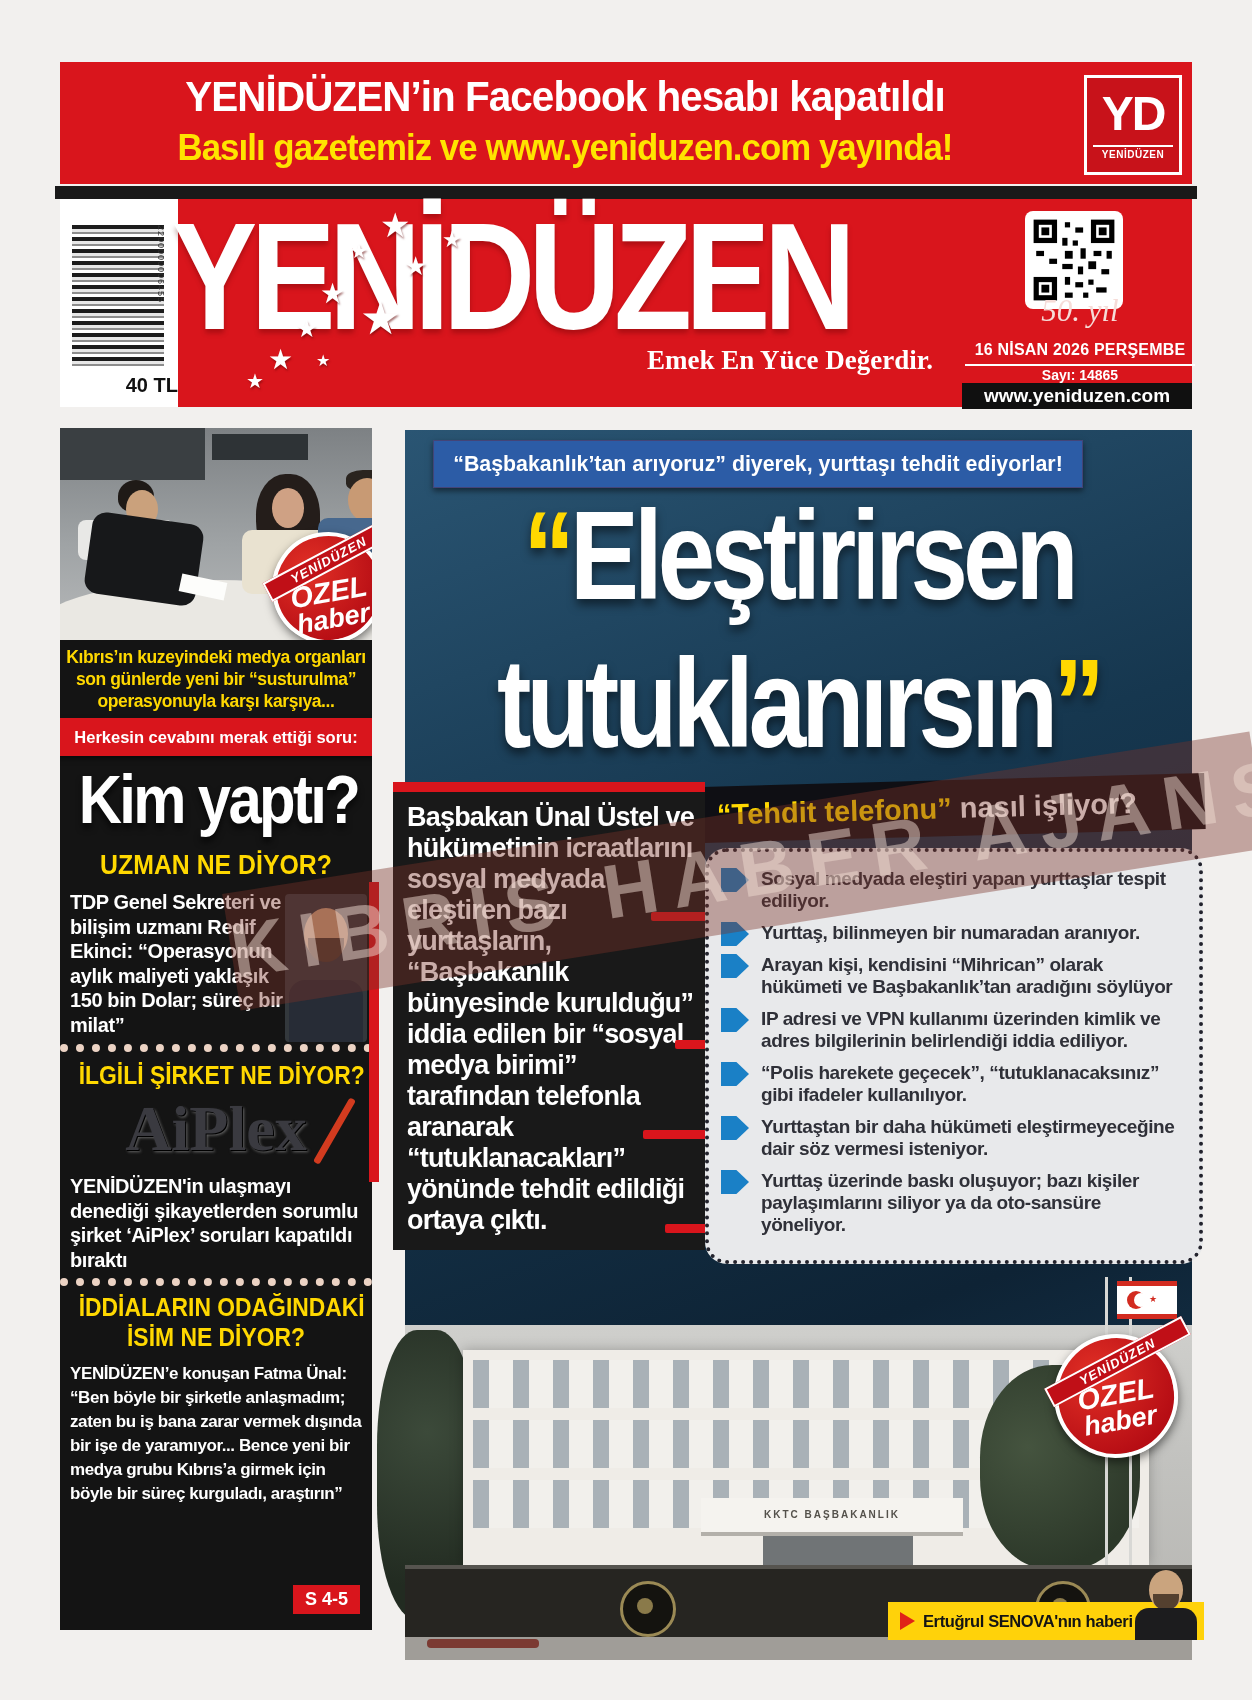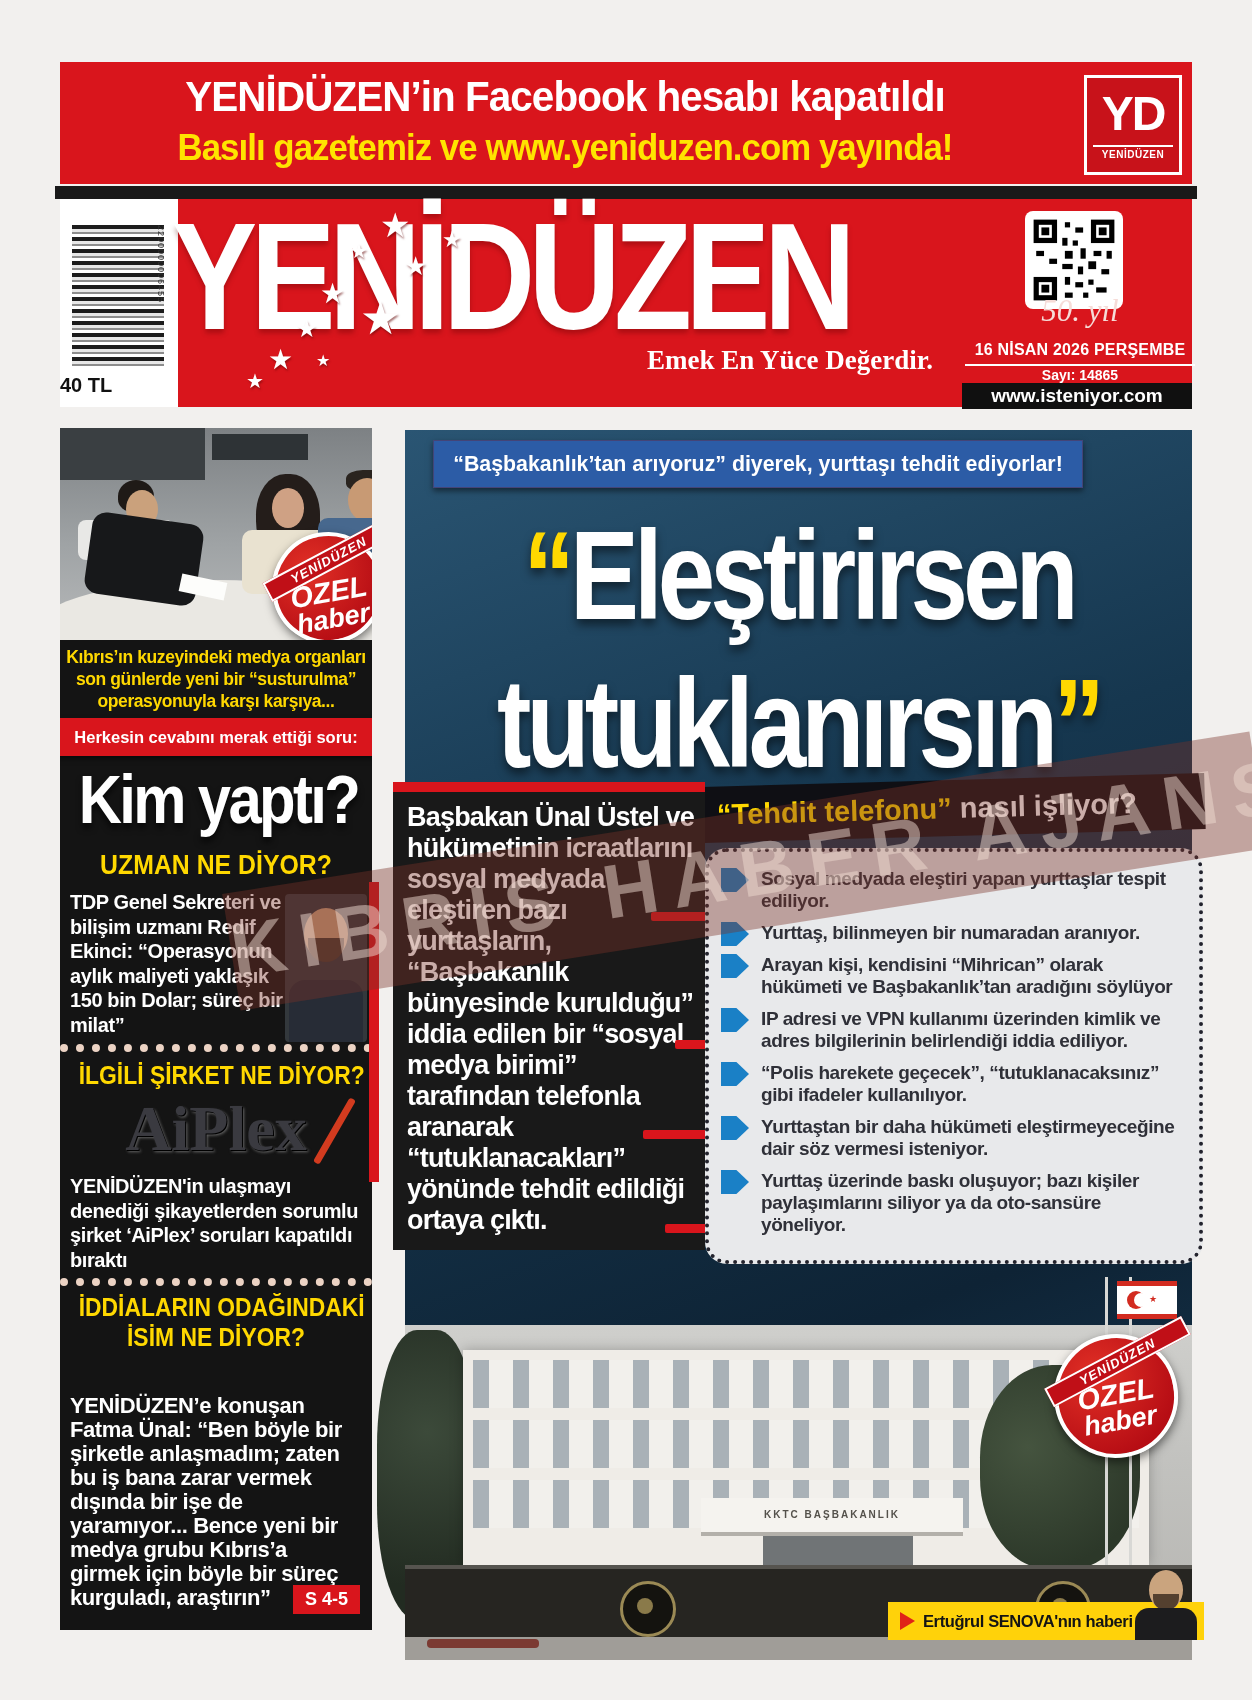--- a/index.html
+++ b/index.html
@@ -16,21 +16,21 @@
   .yd-name{font-size:10px;font-weight:900;color:#fff;border-top:2px solid #fff;margin:4px 6px 0 6px;padding-top:2px;letter-spacing:.5px;}
 
   .black-bar{position:absolute;left:55px;top:186px;width:1142px;height:13px;background:#191919;}
 
   
   .masthead{position:absolute;left:60px;top:199px;width:1132px;height:208px;background:#d9151c;}
   .barcode-col{position:absolute;left:0;top:0;width:118px;height:208px;background:#fff;}
   .barcode{position:absolute;left:12px;top:26px;width:92px;height:142px;
     background:repeating-linear-gradient(180deg,#1c1c1c 0 4px,#e7e7e7 4px 7px,#8d8d8d 7px 9px,#fff 9px 12px);}
   .barcode-num{position:absolute;right:-2px;top:0;height:100%;writing-mode:vertical-rl;font-size:9px;color:#333;background:transparent;letter-spacing:1px;}
-  .price{position:absolute;left:0;bottom:10px;width:100%;text-align:left;font-size:20px;font-weight:900;color:#111;margin-top:36px;}
+  .price{position:absolute;left:0;bottom:10px;width:100%;text-align:right;font-size:20px;font-weight:900;color:#111;margin-top:36px;}
   .mast-logo{position:absolute;left:112px;top:2px;width:800px;color:#fff;font-size:152px;line-height:150px;font-weight:900;letter-spacing:-8px;transform:scaleX(.84);transform-origin:left top;white-space:nowrap;text-shadow:0 4px 6px rgba(90,0,0,.35);}
   .star{position:absolute;color:#fff;text-shadow:1px 2px 2px rgba(100,10,10,.55);z-index:5;}
   .star::before{content:"★";}
   .slogan{position:absolute;left:520px;top:146px;width:420px;text-align:center;color:#fff;font-family:"Liberation Serif",serif;font-weight:700;font-size:27px;}
   .qr{position:absolute;left:965px;top:12px;width:98px;height:98px;background:#fff;border-radius:8px;padding:6px;box-sizing:border-box;}
   .anniv{position:absolute;left:930px;top:94px;width:180px;text-align:center;color:#f6dcd8;font-family:"Liberation Serif",serif;font-style:italic;font-size:31px;}
   .mast-date{position:absolute;left:905px;top:142px;width:230px;text-align:center;color:#fff;font-weight:900;font-size:16px;border-bottom:2px solid #fff;padding-bottom:5px;letter-spacing:.2px;}
   .mast-issue{position:absolute;left:905px;top:168px;width:230px;text-align:center;color:#fff;font-weight:700;font-size:14px;}
   .website{position:absolute;left:902px;top:184px;width:230px;height:26px;background:#101010;color:#fff;font-weight:900;font-size:19px;text-align:center;line-height:26px;}
 
@@ -70,27 +70,27 @@
   .ep-beard{position:absolute;left:23px;top:44px;width:36px;height:24px;background:#4a3b30;border-radius:0 0 18px 18px;}
   .ep-body{position:absolute;left:4px;bottom:0;width:74px;height:62px;background:#272c36;border-radius:16px 16px 0 0;}
   .lp-dotted{position:absolute;left:0;width:100%;border-top:8px dotted #ecd3c4;}
   .d1{top:404px;} .d2{top:638px;}
   .lp-h-company{top:420px;font-size:26px;transform:scaleX(.88);}
   .aiplex{position:absolute;top:452px;width:100%;text-align:center;font-family:"Liberation Serif",serif;font-weight:700;font-size:64px;color:#3a3a40;text-shadow:1px 1px 0 #000,2px 2px 3px #666;}
   .aiplex::after{content:"";position:absolute;right:34px;top:2px;width:7px;height:74px;background:#d23b1f;transform:rotate(30deg);border-radius:3px;}
   .lp-company-text{position:absolute;top:534px;left:10px;width:292px;color:#fff;font-size:20px;line-height:24.5px;font-weight:800;letter-spacing:-.4px;}
   .lp-h-person1{top:652px;font-size:26px;transform:scaleX(.88);}
   .lp-h-person2{top:682px;font-size:26px;transform:scaleX(.88);}
-  .lp-person-text{position:absolute;top:722px;left:10px;width:292px;color:#fff;font-size:22px;line-height:24px;font-weight:800;letter-spacing:-.4px;margin-top:32px;}
+  .lp-person-text{position:absolute;top:722px;left:10px;width:292px;color:#fff;font-size:17px;line-height:24px;font-weight:800;letter-spacing:-.4px;}
   .pageref{position:absolute;right:12px;bottom:16px;background:#d9151c;color:#fff;font-size:18px;font-weight:900;padding:4px 12px;}
 
   
   .main-panel{position:absolute;left:405px;top:430px;width:787px;height:1230px;background:linear-gradient(160deg,#2a5573 0%,#16374f 35%,#0e2335 70%,#1a3d58 100%);}
   .kicker{position:absolute;left:18px;top:10px;width:668px;height:46px;background:#2c5ca6;border:1px solid #447;color:#fff;text-align:center;font-size:22px;font-weight:900;line-height:46px;white-space:nowrap;transform:scaleX(.97);box-shadow:0 3px 6px rgba(0,0,0,.5);}
-  .headline{position:absolute;left:0;top:52px;width:100%;text-align:center;color:#fff;font-weight:900;margin-top:20px;}
+  .headline{position:absolute;left:0;top:52px;width:100%;text-align:center;color:#fff;font-weight:900;}
   .hl{font-size:126px;line-height:148px;letter-spacing:-6px;white-space:nowrap;transform:scaleX(.82);text-shadow:0 6px 10px rgba(0,0,0,.5);}
   .hl .q{color:#ffd800;}
   .body-block{position:absolute;left:-12px;top:352px;width:312px;box-sizing:border-box;background:#191919;border-top:10px solid #d9151c;padding:10px 8px 14px 14px;color:#fff;font-size:27px;line-height:31px;font-weight:800;letter-spacing:-.8px;z-index:6;}
   .tear{position:absolute;background:#d9151c;height:9px;border-radius:2px;}
   .t1{right:-30px;top:120px;width:84px;} .t2{right:-14px;top:248px;width:44px;}
   .t3{right:-34px;top:338px;width:96px;} .t4{right:-20px;top:432px;width:60px;}
   .red-side{position:absolute;left:-24px;top:90px;width:10px;height:300px;background:#d9151c;}
   .how-strip{position:absolute;left:298px;top:350px;width:502px;height:56px;background:#0f0f14;transform:rotate(-1.6deg);line-height:56px;padding-left:14px;box-sizing:border-box;font-size:29px;font-weight:900;white-space:nowrap;color:#fff;z-index:5;}
   .how-strip .hi{color:#ffd800;}
   .steps-panel{position:absolute;left:300px;top:418px;width:498px;box-sizing:border-box;background:#e8e9eb;border:4px dotted #23232d;border-radius:22px;padding:16px 12px 14px 52px;z-index:20;}
@@ -198,21 +198,21 @@
           <rect x="17" y="25" width="3" height="2" fill="#000"></rect>
         <rect x="22" y="24" width="2" height="2" fill="#000"></rect>
           <rect x="25" y="27" width="4" height="2" fill="#000"></rect>
         <rect x="13" y="29" width="3" height="2" fill="#000"></rect>
           <rect x="20" y="29" width="2" height="2" fill="#000"></rect>
       </svg>
     </div>
     <div class="anniv">50. yıl</div>
     <div class="mast-date">16 NİSAN 2026 PERŞEMBE</div>
     <div class="mast-issue">Sayı: 14865</div>
-    <div class="website">www.isteniyor.com</div>
+    <div class="website">www.yeniduzen.com</div>
   </div>
 
   <div class="photo-interview">
     <div class="iv-awning"></div>
     <div class="iv-sign"></div>
     <div class="iv-van"></div>
     <div class="iv-table"></div>
     <div class="iv-hair-l"></div>
     <div class="iv-head-l"></div>
     <div class="iv-body-l"></div>

